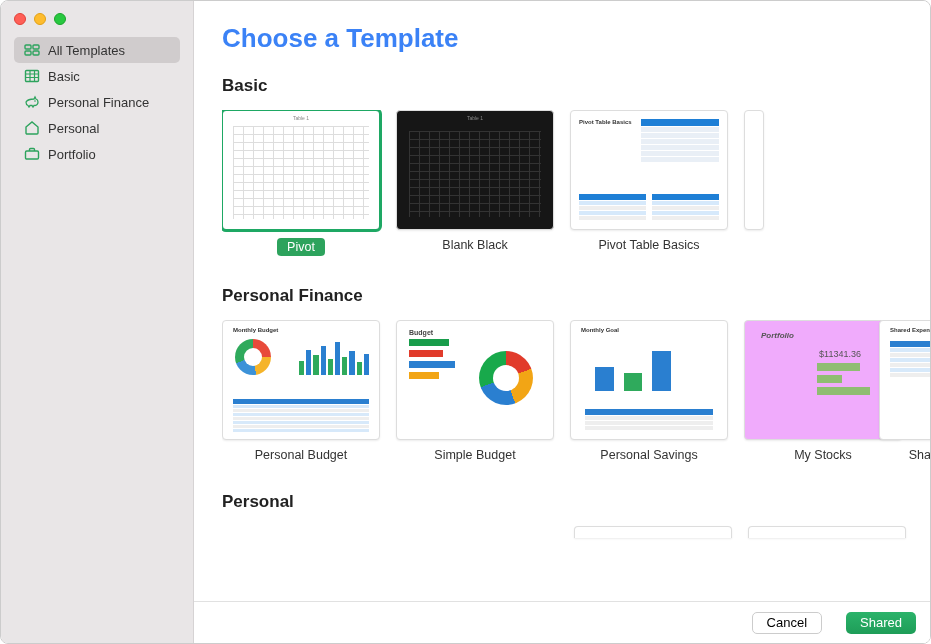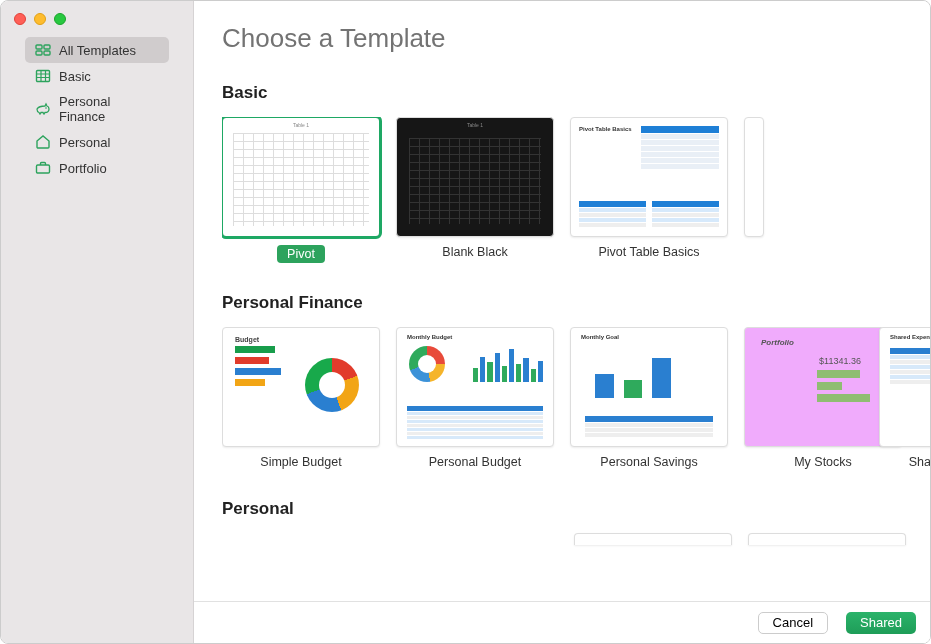--- a/index.html
+++ b/index.html
@@ -5,36 +5,36 @@
 * { box-sizing: border-box; margin: 0; padding: 0; }
 html, body { width: 931px; height: 644px; font-family: -apple-system, "Helvetica Neue", Arial, sans-serif; overflow: hidden; background: #fff; }
 .window { width: 931px; height: 644px; display: flex; flex-direction: column; border: 1px solid #ccc; border-radius: 8px; overflow: hidden; }
 .content-row { flex: 1; display: flex; min-height: 0; }
 .sidebar { width: 193px; background: #e9e6e7; display: flex; flex-direction: column; border-right: 1px solid #d6d3d4; }
 .traffic { display: flex; gap: 8px; padding: 12px 13px 8px; }
 .dot { width: 12px; height: 12px; border-radius: 50%; }
 .dot.red { background: #ff5f57; border: 0.5px solid #e14239; }
 .dot.yellow { background: #febc2e; border: 0.5px solid #e1a116; }
 .dot.green { background: #28c840; border: 0.5px solid #1ba42c; }
-.side-list { padding: 4px 24px; display: flex; flex-direction: column; gap: 0; }
+.side-list { padding: 4px 13px; display: flex; flex-direction: column; gap: 0; }
 .side-item { display: flex; align-items: center; gap: 8px; padding: 5px 10px; border-radius: 5px; font-size: 13px; color: #333; cursor: default; }
 .side-item.selected { background: #d0cccd; }
 .side-icon { width: 16px; height: 16px; display: flex; align-items: center; justify-content: center; flex-shrink: 0; }
 .side-icon svg { width: 16px; height: 16px; }
 .main { flex: 1; display: flex; flex-direction: column; background: #fff; min-width: 0; }
 .main-scroll { flex: 1; overflow: hidden; padding: 22px 0 0 28px; }
-.page-title { font-size: 26px; font-weight: 400; color: #737373; margin-bottom: 29px; }
+.page-title { font-size: 26px; font-weight: 700; color: #3b82f6; margin-bottom: 22px; }
 .section-head { font-size: 17px; font-weight: 700; color: #222; margin-bottom: 14px; }
 .tpl-row { display: flex; gap: 16px; margin-bottom: 30px; overflow: hidden; }
 .tpl { display: flex; flex-direction: column; align-items: center; width: 158px; flex-shrink: 0; }
 .tpl-thumb { width: 158px; height: 120px; border-radius: 4px; border: 1px solid #ddd; background: #fff; position: relative; overflow: hidden; box-shadow: 0 1px 2px rgba(0,0,0,0.08); }
 .tpl.selected .tpl-thumb { outline: 3px solid #1ea864; outline-offset: -1px; }
 .tpl-label { margin-top: 8px; font-size: 12.5px; color: #333; text-align: center; white-space: nowrap; }
 .tpl-label.badge { background: #2da35d; color: #fff; padding: 2px 10px; border-radius: 4px; font-weight: 500; }
-.footer { height: 42px; border-top: 1px solid #e1e1e1; display: flex; justify-content: flex-end; align-items: center; padding: 0 14px; gap: 18px; background: #fff; }
+.footer { height: 42px; border-top: 1px solid #e1e1e1; display: flex; justify-content: flex-end; align-items: center; padding: 0 14px; gap: 24px; background: #fff; }
 .btn { height: 22px; border-radius: 5px; font-size: 13px; padding: 0 14px; border: 1px solid #ccc; background: #fff; cursor: default; display: flex; align-items: center; }
 .btn.primary { background: linear-gradient(#2bb36a, #1e9d58); color: #fff; border: none; font-weight: 500; }
 
 .grid-lines { position: absolute; inset: 15px 10px 10px 10px; background-image: linear-gradient(#ddd 1px, transparent 1px), linear-gradient(90deg, #ddd 1px, transparent 1px); background-size: 10px 8px; }
 .thumb-black { background: #161616; }
 .thumb-black .grid-lines { background-image: linear-gradient(#333 1px, transparent 1px), linear-gradient(90deg, #333 1px, transparent 1px); inset: 20px 12px 12px 12px; }
 .thumb-title-mini { position: absolute; top: 4px; left: 50%; transform: translateX(-50%); font-size: 5px; color: #888; }
 .thumb-black .thumb-title-mini { color: #888; }
 .bars { position: absolute; inset: 14px 12px 28px 12px; display: flex; align-items: flex-end; gap: 4px; }
 .bars span { flex: 1; border-radius: 1px; }
@@ -211,32 +211,20 @@
           <div class="tpl" style="width:20px">
             <div class="tpl-thumb" style="width:20px"></div>
           </div>
         </div>
 
         <div class="section-head">Personal Finance</div>
         <div class="tpl-row">
 
           <div class="tpl">
             <div class="tpl-thumb">
-              <div class="budget-title">Budget</div>
-              <div class="budget-bar"></div>
-              <div class="budget-bar r2"></div>
-              <div class="budget-bar r3"></div>
-              <div class="budget-bar r4"></div>
-              <div class="donut"></div>
-            </div>
-            <div class="tpl-label">Simple Budget</div>
-          </div>
-
-          <div class="tpl">
-            <div class="tpl-thumb">
               <div class="pb-title">Monthly Budget</div>
               <div class="pb-donut"></div>
               <div class="pb-bars">
                 <span style="height:40%"></span>
                   <span style="height:70%;background:#2a7fd0"></span>
                   <span style="height:55%"></span>
                   <span style="height:80%;background:#2a7fd0"></span>
                   <span style="height:45%"></span>
                   <span style="height:92%;background:#2a7fd0"></span>
                   <span style="height:50%"></span>
@@ -253,20 +241,32 @@
                   <div class="rb"></div>
                   <div class="r"></div>
                   <div class="rb"></div>
               </div>
             </div>
             <div class="tpl-label">Personal Budget</div>
           </div>
 
           <div class="tpl">
             <div class="tpl-thumb">
+              <div class="budget-title">Budget</div>
+              <div class="budget-bar"></div>
+              <div class="budget-bar r2"></div>
+              <div class="budget-bar r3"></div>
+              <div class="budget-bar r4"></div>
+              <div class="donut"></div>
+            </div>
+            <div class="tpl-label">Simple Budget</div>
+          </div>
+
+          <div class="tpl">
+            <div class="tpl-thumb">
               <div class="pb-title">Monthly Goal</div>
               <div class="ps-bars">
                 <span style="height:55%;background:#2a7fd0"></span>
                 <span style="height:40%;background:#2faa5c"></span>
                 <span style="height:90%;background:#2a7fd0"></span>
               </div>
               <div class="ps-table">
                 <div class="h"></div>
                   <div class="r"></div>
                   <div class="r"></div>

